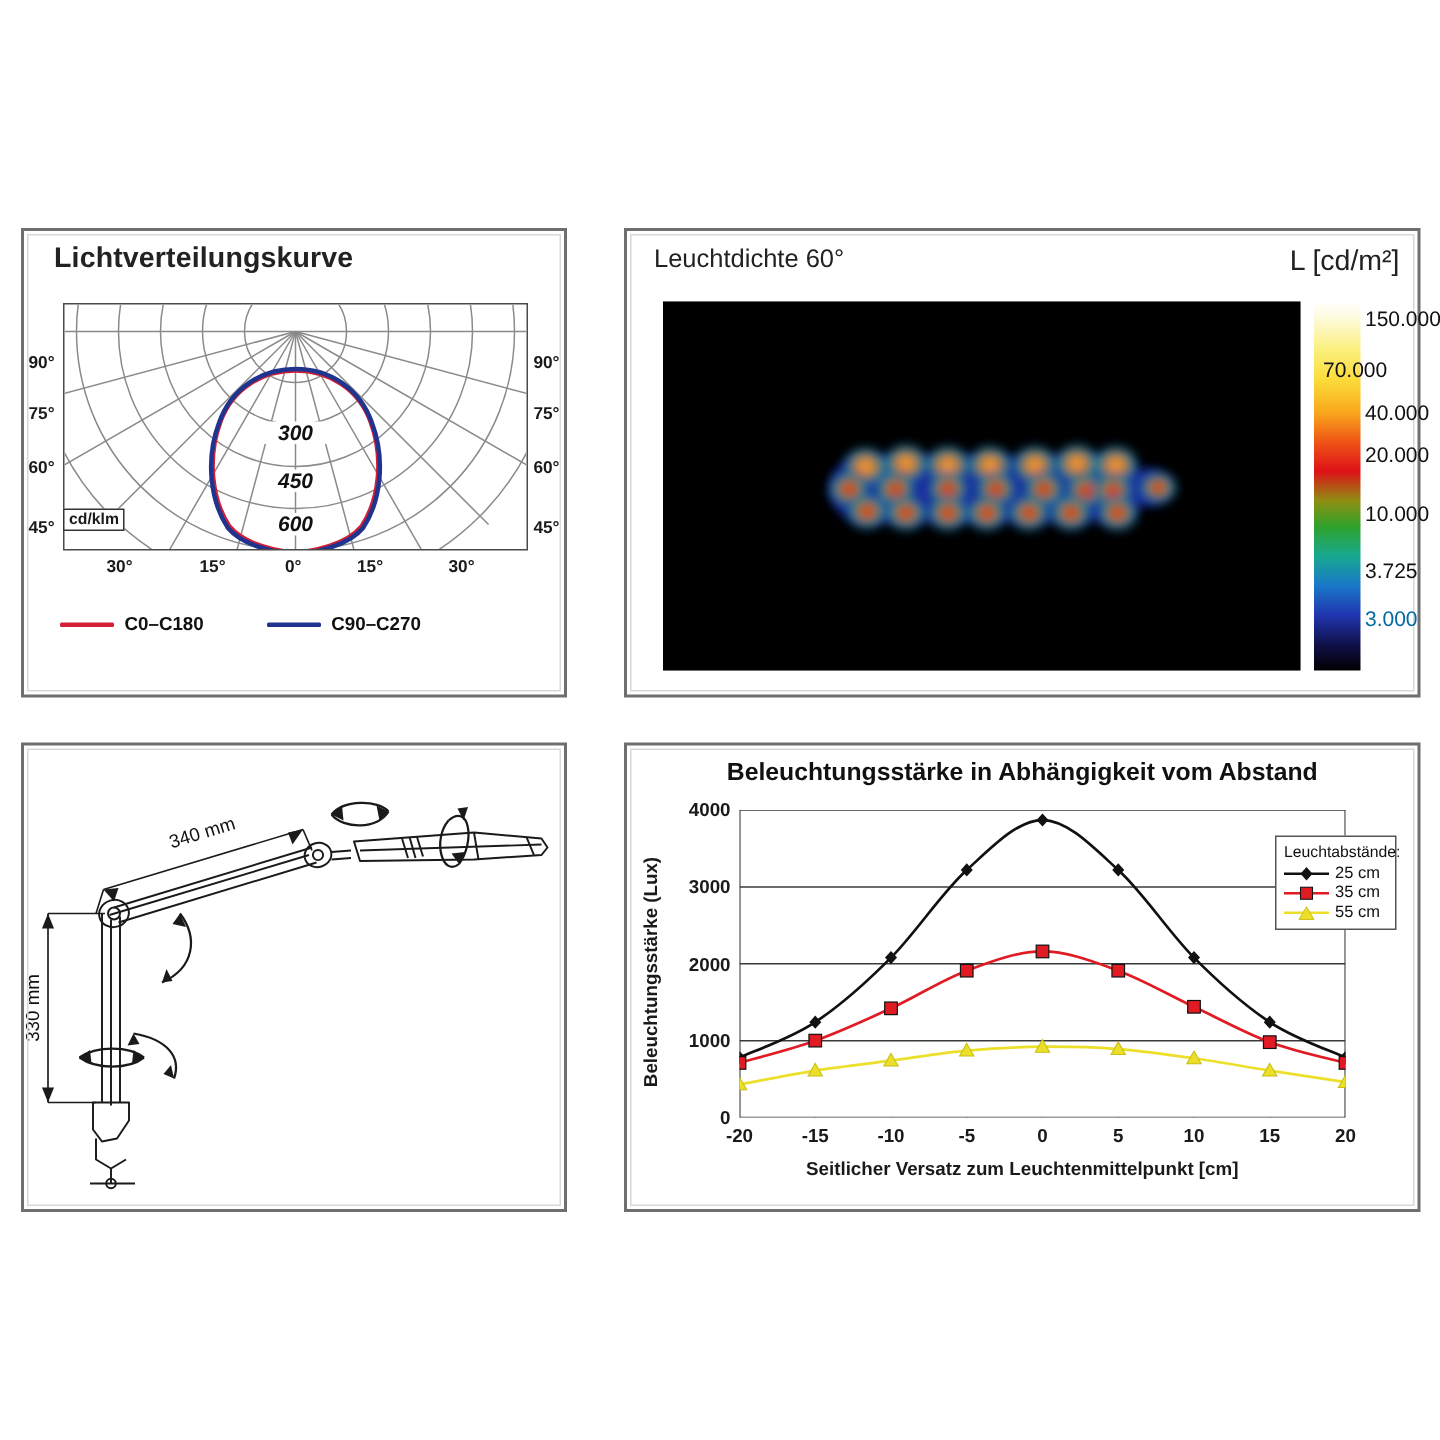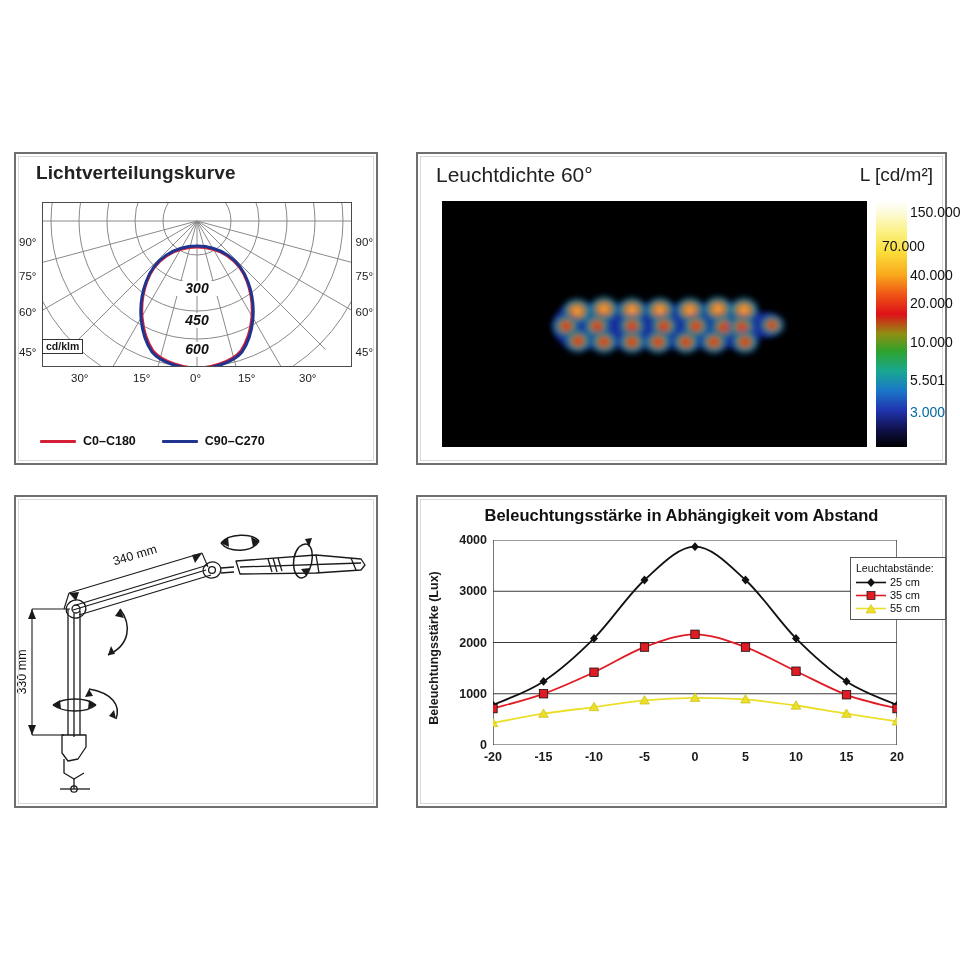--- a/index.html
+++ b/index.html
@@ -6,30 +6,30 @@
   body{width:960px;height:960px;font-family:"Liberation Sans",sans-serif;color:#1a1a1a;}
   #root{position:relative;width:960px;height:960px;overflow:hidden;}
 
   .panel{position:absolute;background:#fff;border:2px solid #6f6f6f;box-sizing:border-box;}
   .panel-inner-line{position:absolute;inset:2px;border:1px solid #d8d8d8;pointer-events:none;}
 
   
   #panel-ldc{left:14px;top:152px;width:364px;height:313px;}
   .ldc-title{position:absolute;left:20px;top:8px;font-size:19px;font-weight:700;letter-spacing:.1px;color:#222;}
   #ldc-plot{position:absolute;left:26px;top:48px;width:310px;height:165px;border:1px solid #4a4a4a;box-sizing:border-box;background:#fff;overflow:hidden;font-style:italic;}
-  .axis-lab{position:absolute;font-size:11.5px;font-weight:400;color:#1a1a1a;}
+  .axis-lab{position:absolute;font-size:11.5px;font-weight:700;color:#1a1a1a;}
   .cdklm{position:absolute;left:26px;top:185px;border:1px solid #333;background:#fff;font-size:10.5px;font-weight:700;padding:1px 3px;line-height:1.05;z-index:6;}
-  .ldc-legend{position:absolute;left:24px;top:280px;display:flex;align-items:flex-end;gap:4px;}
+  .ldc-legend{position:absolute;left:24px;top:255px;display:flex;align-items:flex-end;gap:20px;}
   .lg-item{display:flex;align-items:center;gap:7px;}
   .lg-swatch{display:block;width:36px;height:3px;border-radius:1px;}
   .lg-text{font-size:12.5px;font-weight:700;color:#111;}
 
   
   #panel-lum{left:416px;top:152px;width:531px;height:313px;}
-  .lum-title{position:absolute;left:18px;top:9px;font-size:21px;color:#222;}
+  .lum-title{position:absolute;left:18px;top:9px;font-size:17px;color:#222;}
   .lum-unit{position:absolute;right:12px;top:10px;font-size:19px;color:#222;}
   #lum-img{position:absolute;left:24px;top:47px;width:425px;height:246px;background:#000;overflow:hidden;}
   #lum-bar{position:absolute;left:458px;top:47px;width:31px;height:246px;
     background:linear-gradient(to bottom,
       #ffffff 0%, #fdfbe0 4%, #fbf07f 13%, #fbdc3a 21%,
       #f9a91c 30%, #ef5516 38%, #de1118 46%,
       #8f8f12 54%, #2fa22c 61%, #18a88f 69%,
       #1a78c8 77%, #2035b0 85%, #10104a 93%, #000000 100%);}
   .bar-lab{position:absolute;font-size:14px;font-weight:400;white-space:nowrap;}
 
@@ -39,21 +39,21 @@
   
   #panel-chart{left:416px;top:495px;width:531px;height:313px;}
   .ch-title{position:absolute;left:0;right:0;top:9px;text-align:center;font-size:16.5px;font-weight:700;color:#111;}
   #ch-plot{position:absolute;left:75px;top:43px;width:404px;height:205px;}
   .ch-ylab{position:absolute;left:6px;top:56px;width:20px;height:190px;
     display:flex;align-items:center;justify-content:center;}
   .ch-ylab span{transform:rotate(-90deg);white-space:nowrap;font-size:12.5px;font-weight:700;}
   .ytick{position:absolute;right:100%;margin-right:6px;transform:translateY(-50%);font-size:12.5px;font-weight:700;white-space:nowrap;}
   .xtick{position:absolute;top:100%;margin-top:5px;transform:translateX(-50%);font-size:12.5px;font-weight:700;}
   .ch-xlab{position:absolute;left:0;right:0;top:275px;text-align:center;font-size:12.5px;font-weight:700;}
-  #ch-legend{position:absolute;left:432px;top:60px;width:96px;border:1px solid #555;background:#fff;padding:4px 5px 5px 5px;box-sizing:border-box;}
+  #ch-legend{position:absolute;left:432px;top:60px;width:81px;border:1px solid #555;background:#fff;padding:4px 5px 5px 5px;box-sizing:border-box;}
   #ch-legend .lhead{font-size:10.5px;font-weight:400;color:#111;margin-bottom:2px;white-space:nowrap;}
   .lrow{display:flex;align-items:center;gap:4px;margin-top:1px;}
   .lrow svg{flex:0 0 auto;}
   .lrow span{font-size:11px;color:#111;white-space:nowrap;}
 </style>
 </head>
 <body>
 
 <div id="root">
 
@@ -218,21 +218,21 @@
         </g>
       </svg>
     </div>
 
     <div id="lum-bar"></div>
     <div class="bar-lab" style="left:492px;top:50px;color:#111;">150.000</div>
     <div class="bar-lab" style="left:464px;top:84px;color:#111;">70.000</div>
     <div class="bar-lab" style="left:492px;top:113px;color:#111;">40.000</div>
     <div class="bar-lab" style="left:492px;top:141px;color:#111;">20.000</div>
     <div class="bar-lab" style="left:492px;top:180px;color:#111;">10.000</div>
-    <div class="bar-lab" style="left:492px;top:218px;color:#111;">5.501</div>
+    <div class="bar-lab" style="left:492px;top:218px;color:#111;">3.725</div>
     <div class="bar-lab" style="left:492px;top:250px;color:#0369a1;">3.000</div>
   </div>
 
   <div class="panel" id="panel-lamp">
     <div class="panel-inner-line"></div>
     <svg width="360" height="309" viewBox="0 0 360 309">
       <g stroke="#1a1a1a" fill="none" stroke-width="1.3" stroke-linejoin="round">
 
         <path d="M60,108 L192,68"></path>
         <path d="M63,118 L195,78"></path>
@@ -361,20 +361,21 @@
           <polygon points="101,162.27499999999998 105.8,170.67499999999998 96.2,170.67499999999998" fill="#ecdf2a" stroke="#c9bd10" stroke-width="0.7"></polygon>
           <polygon points="151.5,155.61249999999998 156.3,164.0125 146.7,164.0125" fill="#ecdf2a" stroke="#c9bd10" stroke-width="0.7"></polygon>
           <polygon points="202,153.04999999999998 206.8,161.45 197.2,161.45" fill="#ecdf2a" stroke="#c9bd10" stroke-width="0.7"></polygon>
           <polygon points="252.5,154.58749999999998 257.3,162.98749999999998 247.7,162.98749999999998" fill="#ecdf2a" stroke="#c9bd10" stroke-width="0.7"></polygon>
           <polygon points="303,160.73749999999998 307.8,169.1375 298.2,169.1375" fill="#ecdf2a" stroke="#c9bd10" stroke-width="0.7"></polygon>
           <polygon points="353.5,168.9375 358.3,177.3375 348.7,177.3375" fill="#ecdf2a" stroke="#c9bd10" stroke-width="0.7"></polygon>
           <polygon points="404,176.625 408.8,185.025 399.2,185.025" fill="#ecdf2a" stroke="#c9bd10" stroke-width="0.7"></polygon>
         </svg>
     <div class="ytick" style="top: 205px;">0</div><div class="ytick" style="top: 153.75px;">1000</div><div class="ytick" style="top: 102.5px;">2000</div><div class="ytick" style="top: 51.25px;">3000</div><div class="ytick" style="top: 0px;">4000</div><div class="xtick" style="left: 0px;">-20</div><div class="xtick" style="left: 50.5px;">-15</div><div class="xtick" style="left: 101px;">-10</div><div class="xtick" style="left: 151.5px;">-5</div><div class="xtick" style="left: 202px;">0</div><div class="xtick" style="left: 252.5px;">5</div><div class="xtick" style="left: 303px;">10</div><div class="xtick" style="left: 353.5px;">15</div><div class="xtick" style="left: 404px;">20</div></div>
 
+    <div class="ch-xlab">Seitlicher Versatz zum Leuchtenmittelpunkt [cm]</div>
 
     <div id="ch-legend">
       <div class="lhead">Leuchtabstände:</div>
       <div class="lrow">
         <svg width="30" height="11">
           <line x1="0" y1="5.5" x2="30" y2="5.5" stroke="#111111" stroke-width="1.6"></line>
           <polygon points="15,1 19,5.5 15,10 11,5.5" fill="#111111"></polygon>
         </svg>
         <span>25 cm</span>
       </div>

